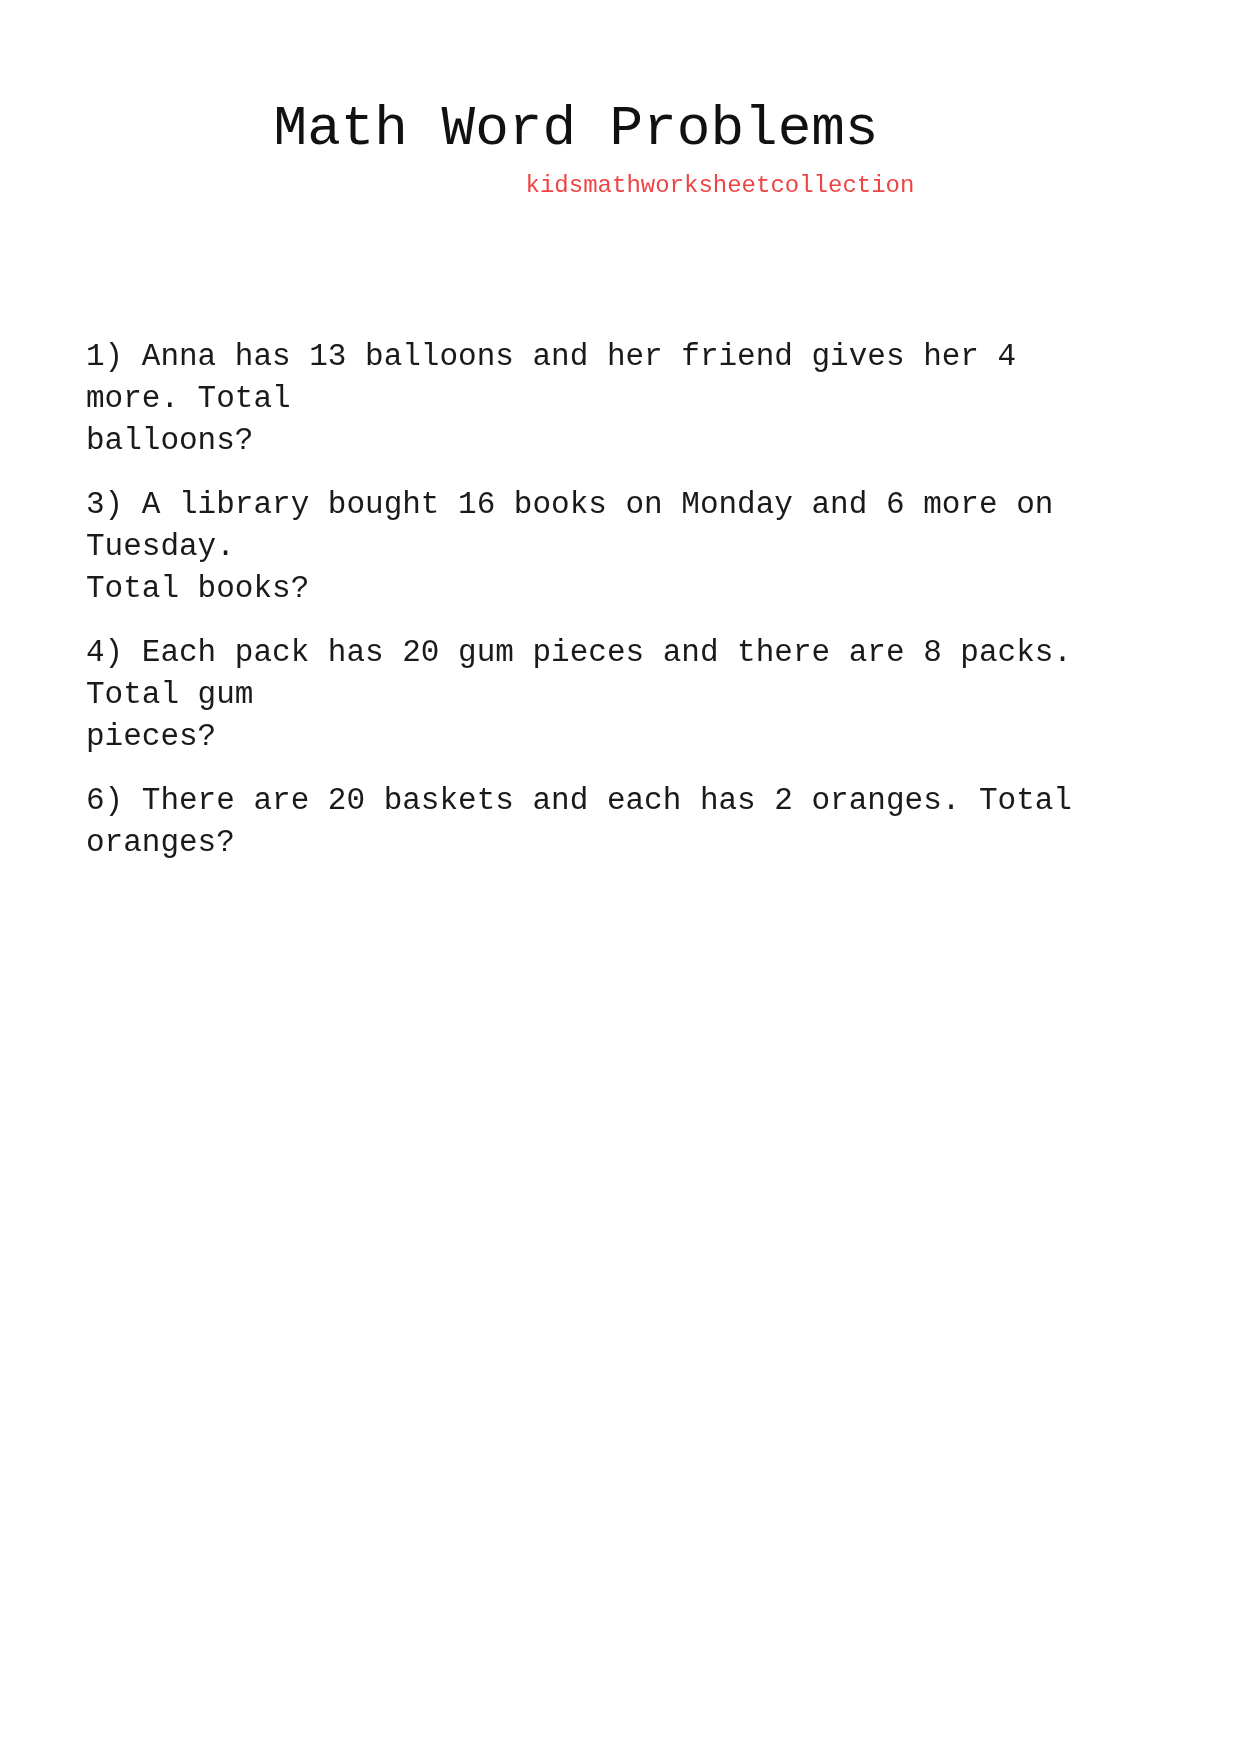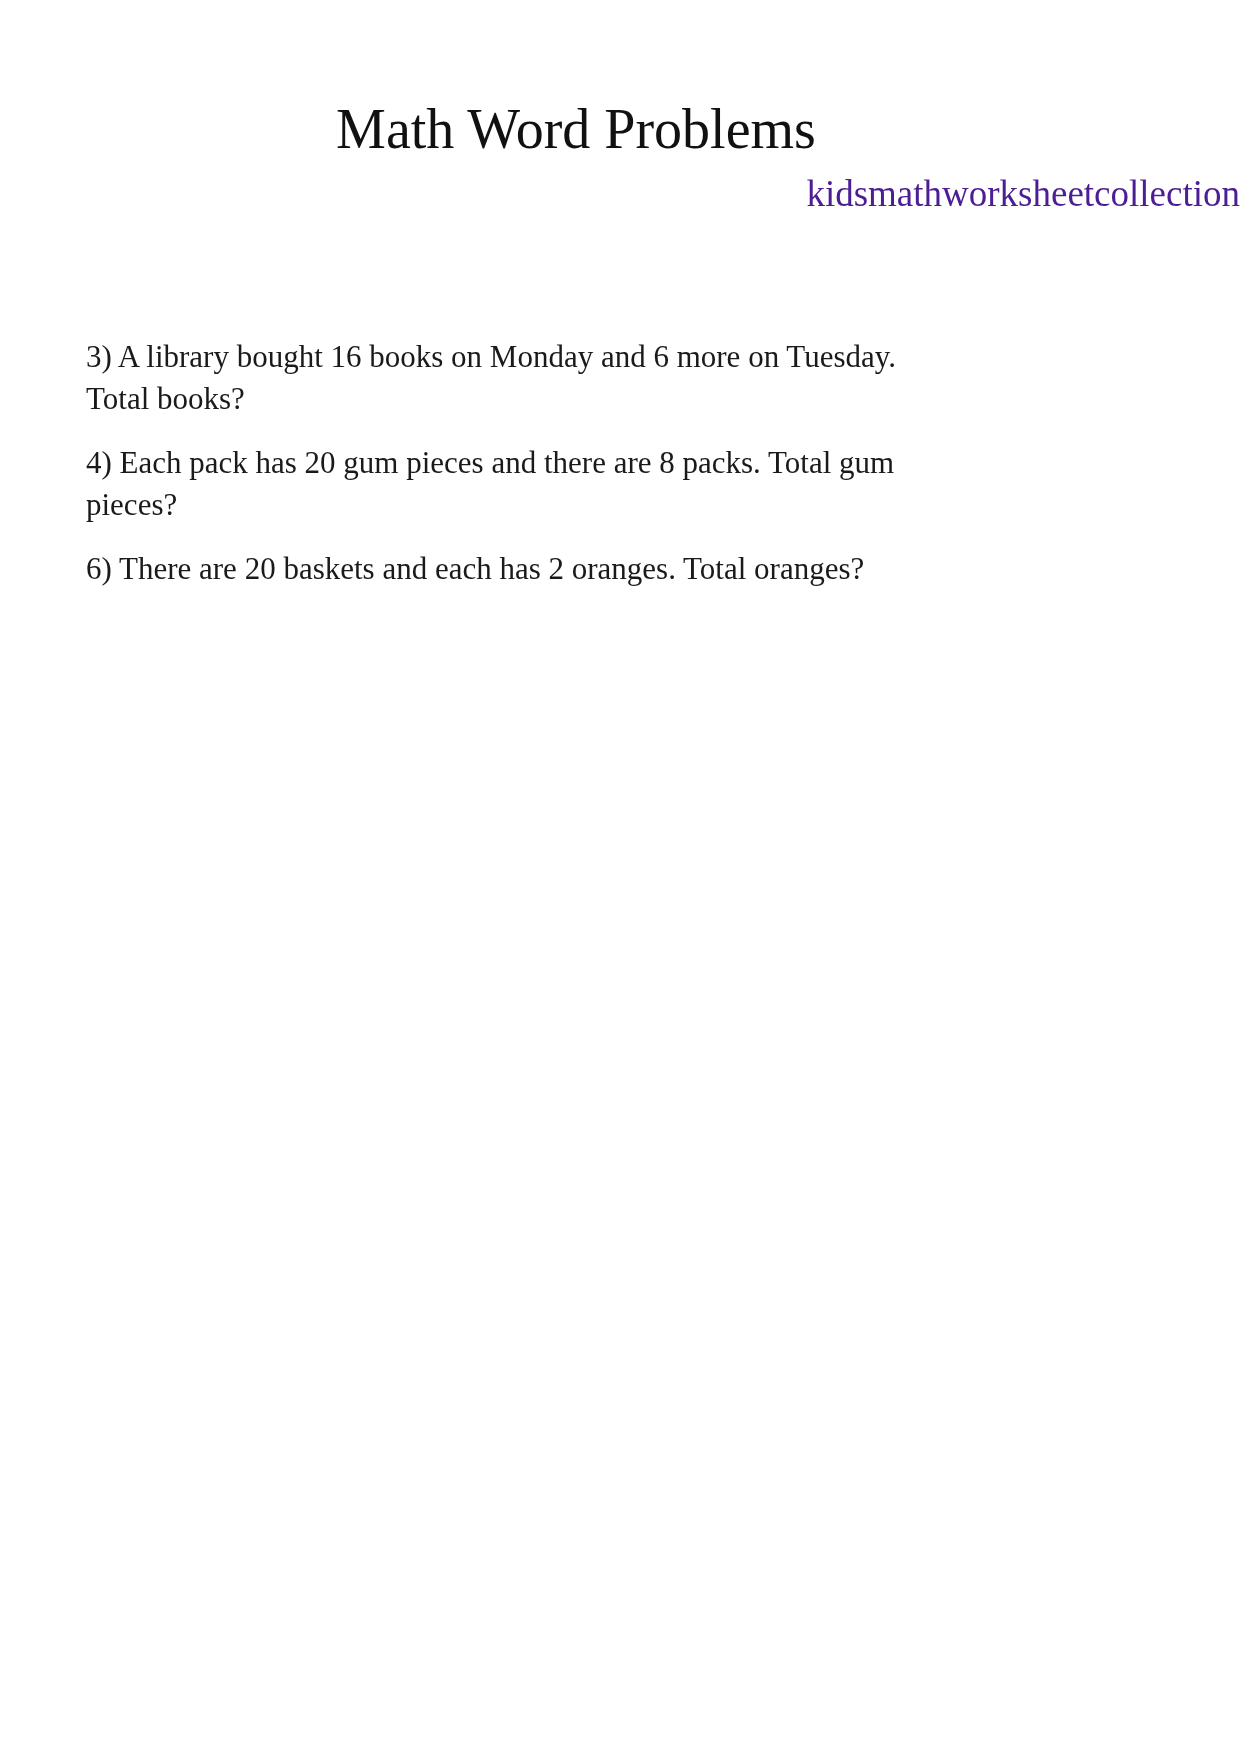--- a/index.html
+++ b/index.html
@@ -5,46 +5,46 @@
   html, body {
     margin: 0;
     padding: 0;
     background: #ffffff;
   }
   .page {
     position: relative;
     width: 1240px;
     height: 1384px;
     background: #ffffff;
-    font-family: Liberation Serif, serif;
+    font-family: Liberation Mono, monospace;
     overflow: hidden;
   }
   .title {
     position: absolute;
     top: 96px;
     left: 0;
     width: 1152px;
     margin: 0;
     text-align: center;
     font-size: 56px;
     font-weight: 400;
     line-height: 1.2;
     color: #111111;
     letter-spacing: 0;
   }
   .subtitle {
     position: absolute;
     top: 172px;
     left: 200px;
     width: 1040px;
-    text-align: right;
-    font-size: 37px;
+    text-align: center;
+    font-size: 24px;
     font-weight: 400;
     line-height: 1.2;
-    color: #4c1d95;
+    color: #ef4444;
   }
   .problems {
     position: absolute;
     top: 336px;
     left: 86px;
     width: 1030px;
     font-size: 31px;
     line-height: 42px;
     color: #1a1a1a;
   }
@@ -56,20 +56,22 @@
 </head>
 <body>
 
 <div class="page">
 
   <h1 class="title">Math Word Problems</h1>
 
   <div class="subtitle">kidsmathworksheetcollection</div>
 
   <div class="problems">
+    <p class="problem">1) Anna has 13 balloons and her friend gives her 4 more. Total
+balloons?</p>
     <p class="problem">3) A library bought 16 books on Monday and 6 more on Tuesday.
 Total books?</p>
     <p class="problem">4) Each pack has 20 gum pieces and there are 8 packs. Total gum
 pieces?</p>
     <p class="problem">6) There are 20 baskets and each has 2 oranges. Total oranges?</p>
   </div>
 
 </div>
 
 </body></html>

